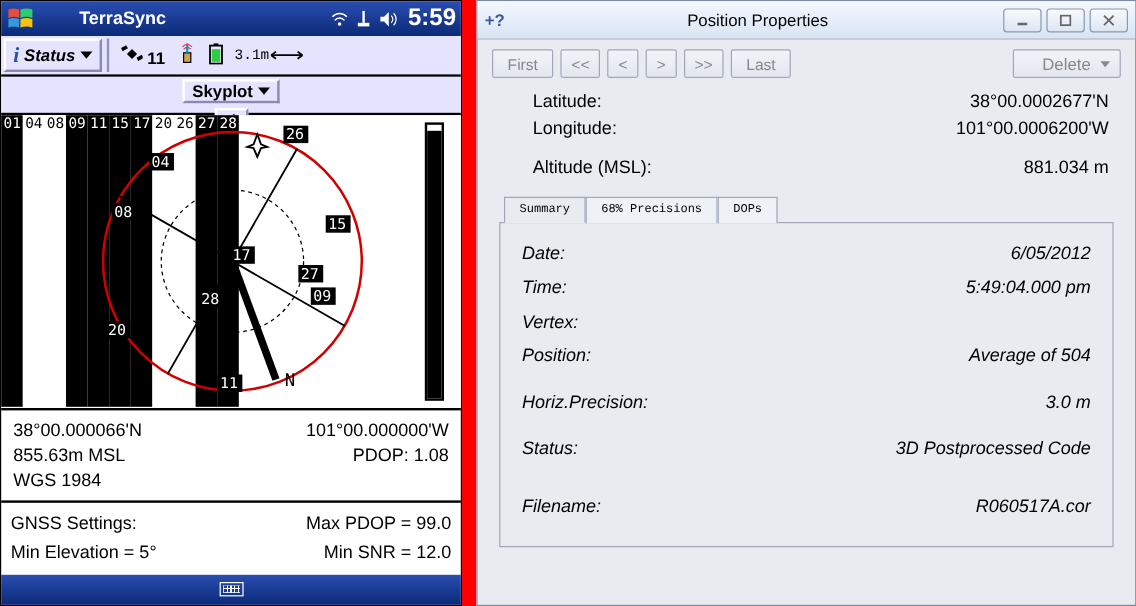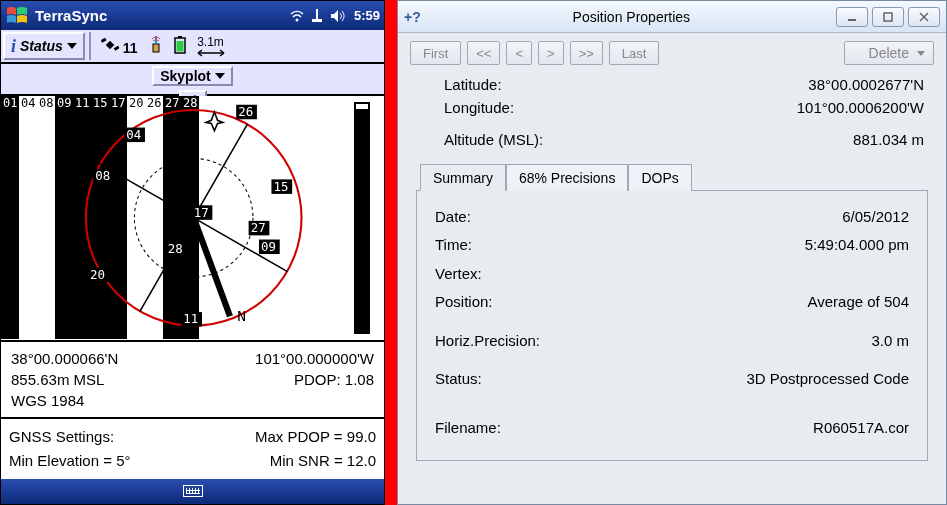--- a/index.html
+++ b/index.html
@@ -27,20 +27,21 @@
   }
   .ts-titlebar {
     height: 32px;
     background: linear-gradient(#2a4db0, #0b2a78);
     color: #fff;
     display: flex;
     align-items: center;
     padding: 0 4px;
     font-weight: bold;
     font-size: 15px;
+    gap: 31px;
   }
   .ts-titlebar .winflag {
     width: 24px; height: 22px; margin-right: 6px;
     display: inline-block;
   }
   .ts-titlebar .app-title { flex: 1; }
   .ts-titlebar .tray { display: flex; gap: 8px; align-items: center; font-size: 13px; }
   .ts-titlebar .tray span { display:inline-flex; align-items:center; }
   .ts-toolbar {
     height: 34px;
@@ -275,35 +276,37 @@
     display:flex;
     padding:0 22px;
     gap:0;
     margin-top:6px;
   }
   .tab{
     border:1px solid #a0a8b8;
     border-bottom:none;
     background:#eef1f6;
     padding:5px 12px 4px;
-    font-size:14px;
+    font-size:10px;
     position:relative;
     top:1px;
+    font-family:Liberation Mono, monospace;
   }
   .tab.active{
     background:#e8ecf0;
     border-bottom:1px solid #e8ecf0;
     z-index:2;
   }
   .tab-panel{
     margin:0 18px 14px;
     border:1px solid #a0a8b8;
     padding:12px 18px 18px;
     background:#e8ecf0;
     font-size:15px;
+    font-style:italic;
   }
   .tab-panel .row{display:flex;line-height:1.9;}
   .tab-panel .row .l{flex:1;}
   .tab-panel .gap{height:10px;}
 
   .sat-label{
     font-family:monospace;
     font-size:12px;
   }
 </style>
@@ -336,21 +339,21 @@
             <rect x="0" y="10" width="10" height="3" fill="#fff"></rect>
           </svg>
       </span>
       <span>
         <svg width="16" height="14" viewBox="0 0 16 14">
             <path d="M1 5h3l4-4v12l-4-4H1z" fill="#fff"></path>
             <path d="M10 4a4 4 0 0 1 0 6" stroke="#fff" fill="none"></path>
             <path d="M12 2a7 7 0 0 1 0 10" stroke="#fff" fill="none"></path>
           </svg>
       </span>
-      <span style="font-size:13px;font-weight:bold;">5:59</span>
+      <span style="font-size:20px;font-weight:bold;">5:59</span>
     </span>
   </div>
 
   <div class="ts-toolbar">
     <div class="ts-btn info">
       <span class="i">i</span>
       <span>Status</span>
       <span class="ts-dd"></span>
     </div>
     <div class="ts-sep"></div>
@@ -371,21 +374,21 @@
             <path d="M5 5 Q8 2 11 5" stroke="#e04040" fill="none"></path>
           </svg>
       </span>
       <span>
         <svg width="12" height="18" viewBox="0 0 12 18">
             <rect x="4" y="0" width="4" height="2" fill="#000"></rect>
             <rect x="1" y="2" width="10" height="15" fill="none" stroke="#000" stroke-width="1.5"></rect>
             <rect x="2.5" y="5" width="7" height="10.5" fill="#2ecc40"></rect>
           </svg>
       </span>
-      <span style="display:flex;flex-direction:column;align-items:center;">
+      <span style="display:flex;align-items:center;font-family:Liberation Mono, monospace;">
         <span style="font-size:12px;">3.1m</span>
         <svg width="30" height="8" viewBox="0 0 30 8">
             <line x1="2" y1="4" x2="28" y2="4" stroke="#000" stroke-width="1.5"></line>
             <path d="M2 4 L6 1 M2 4 L6 7" stroke="#000" stroke-width="1.5" fill="none"></path>
             <path d="M28 4 L24 1 M28 4 L24 7" stroke="#000" stroke-width="1.5" fill="none"></path>
           </svg>
       </span>
     </div>
   </div>
 

